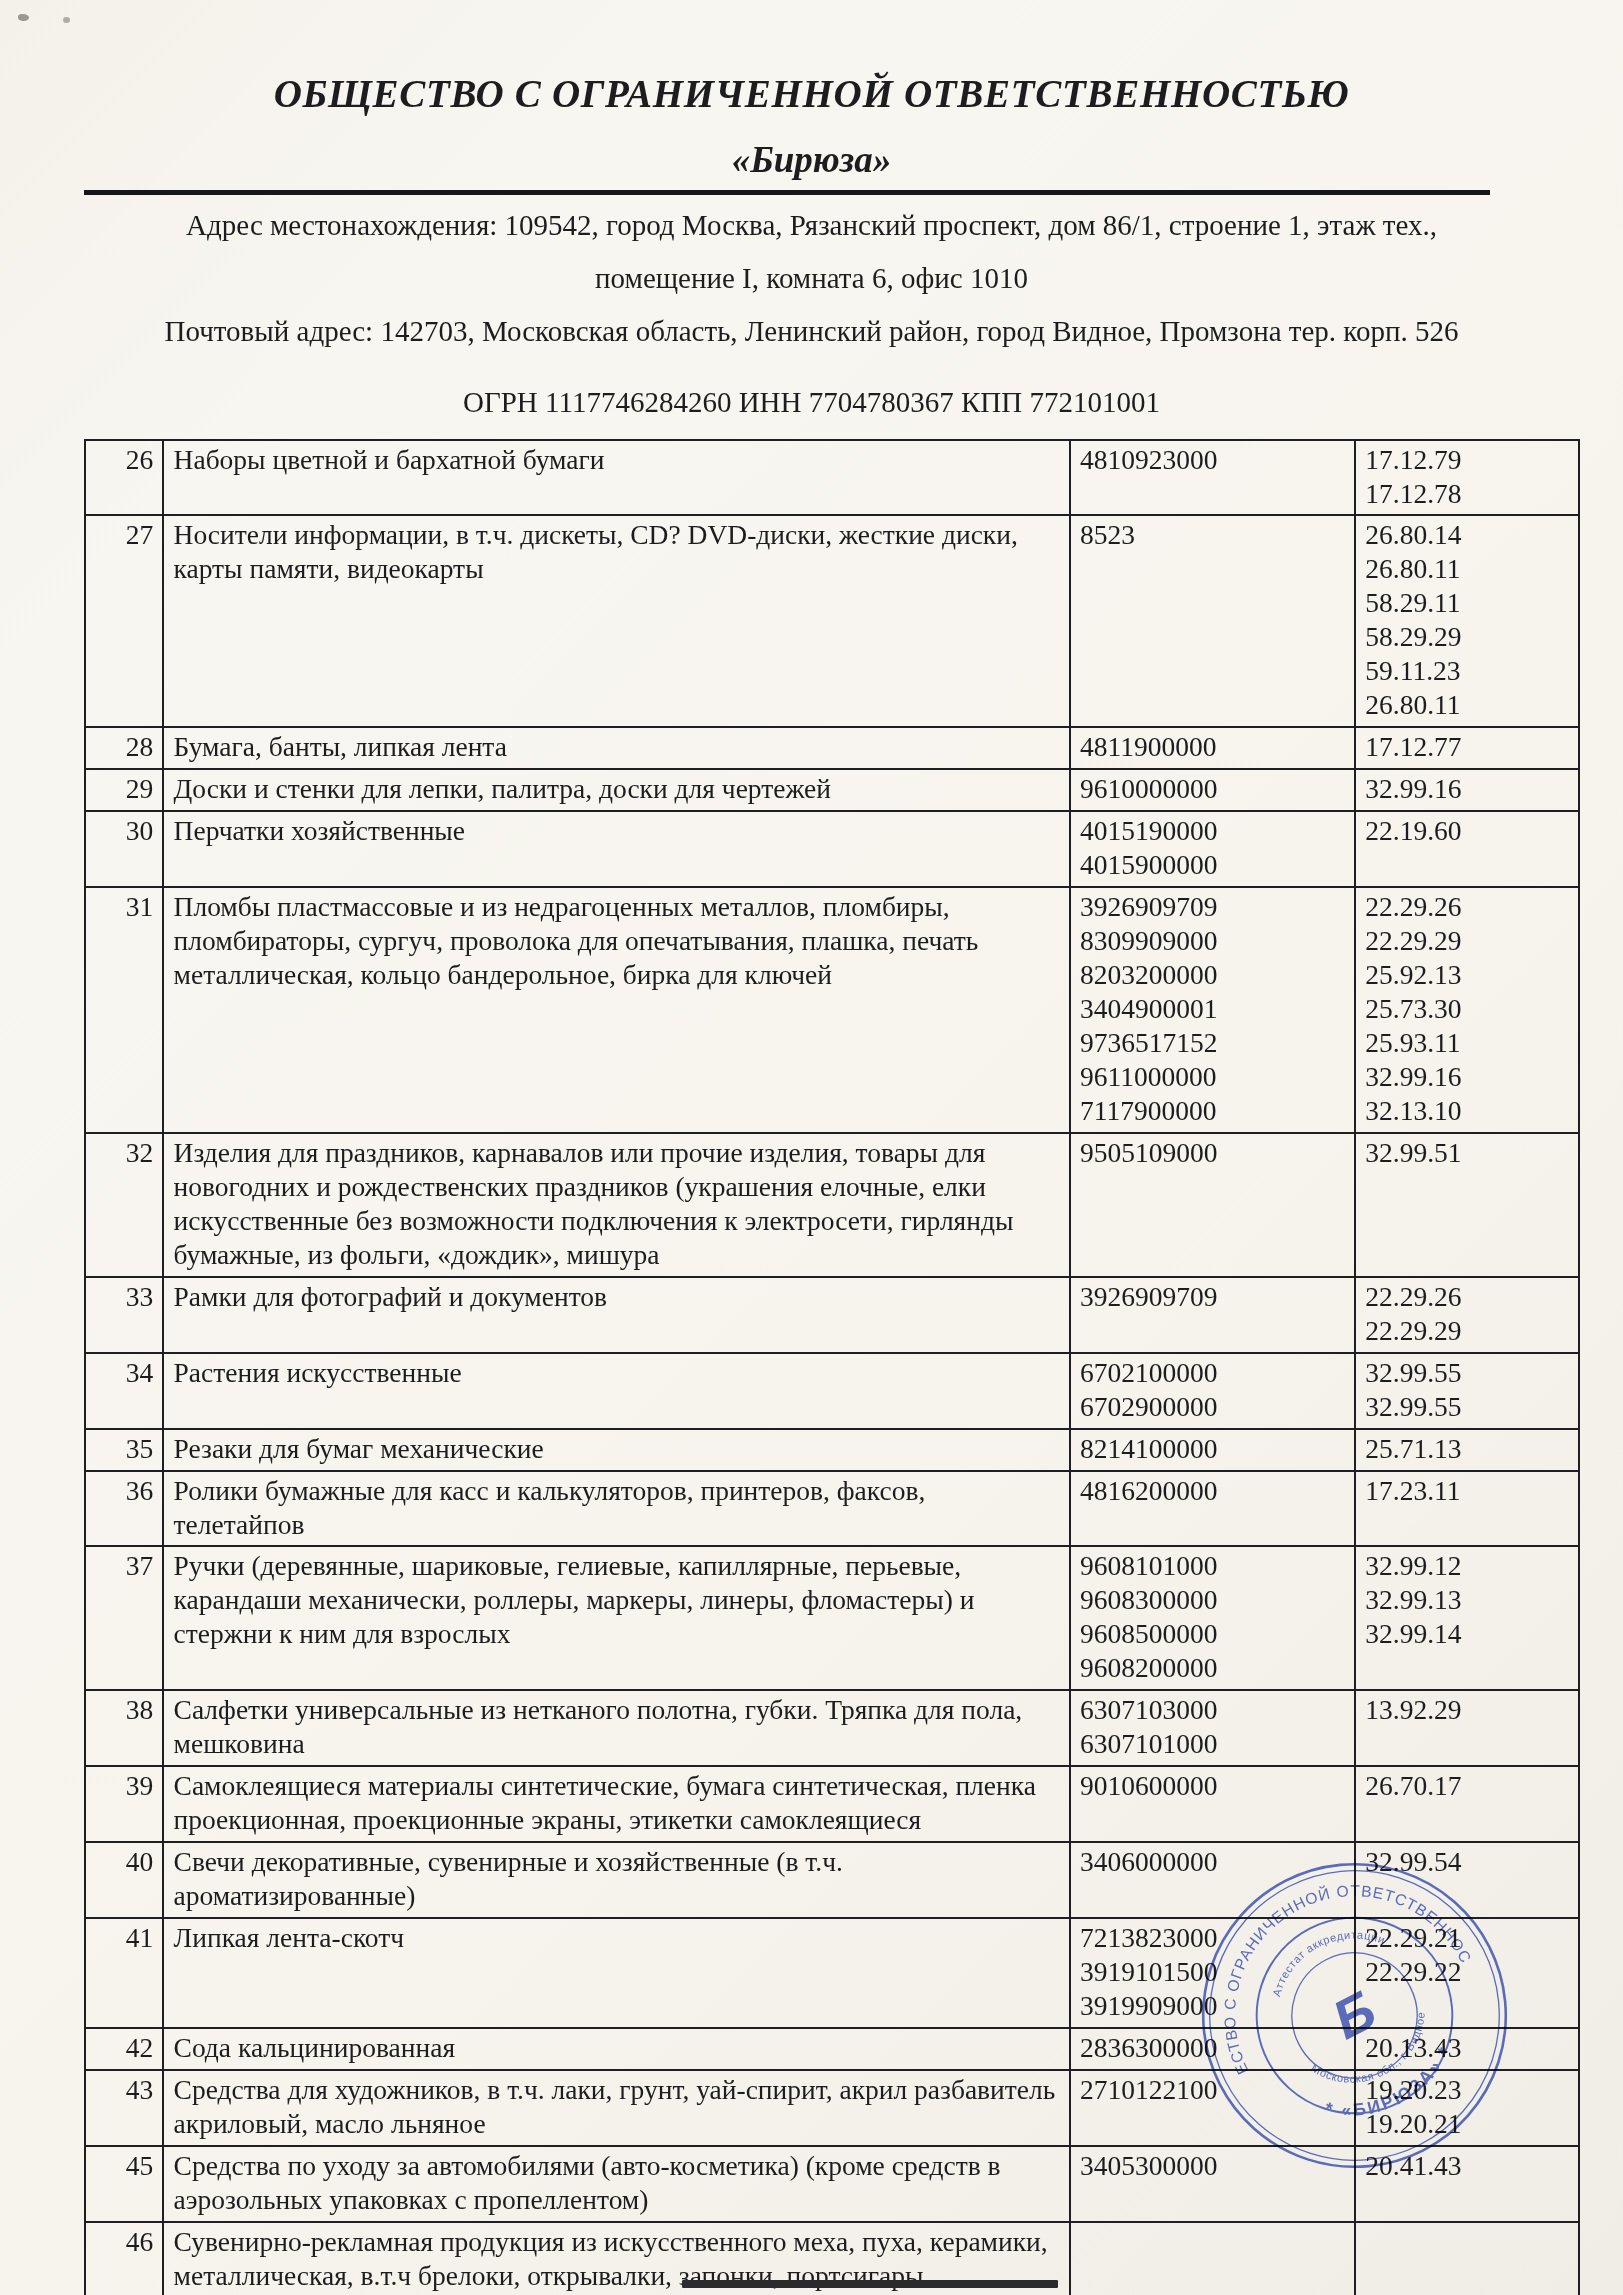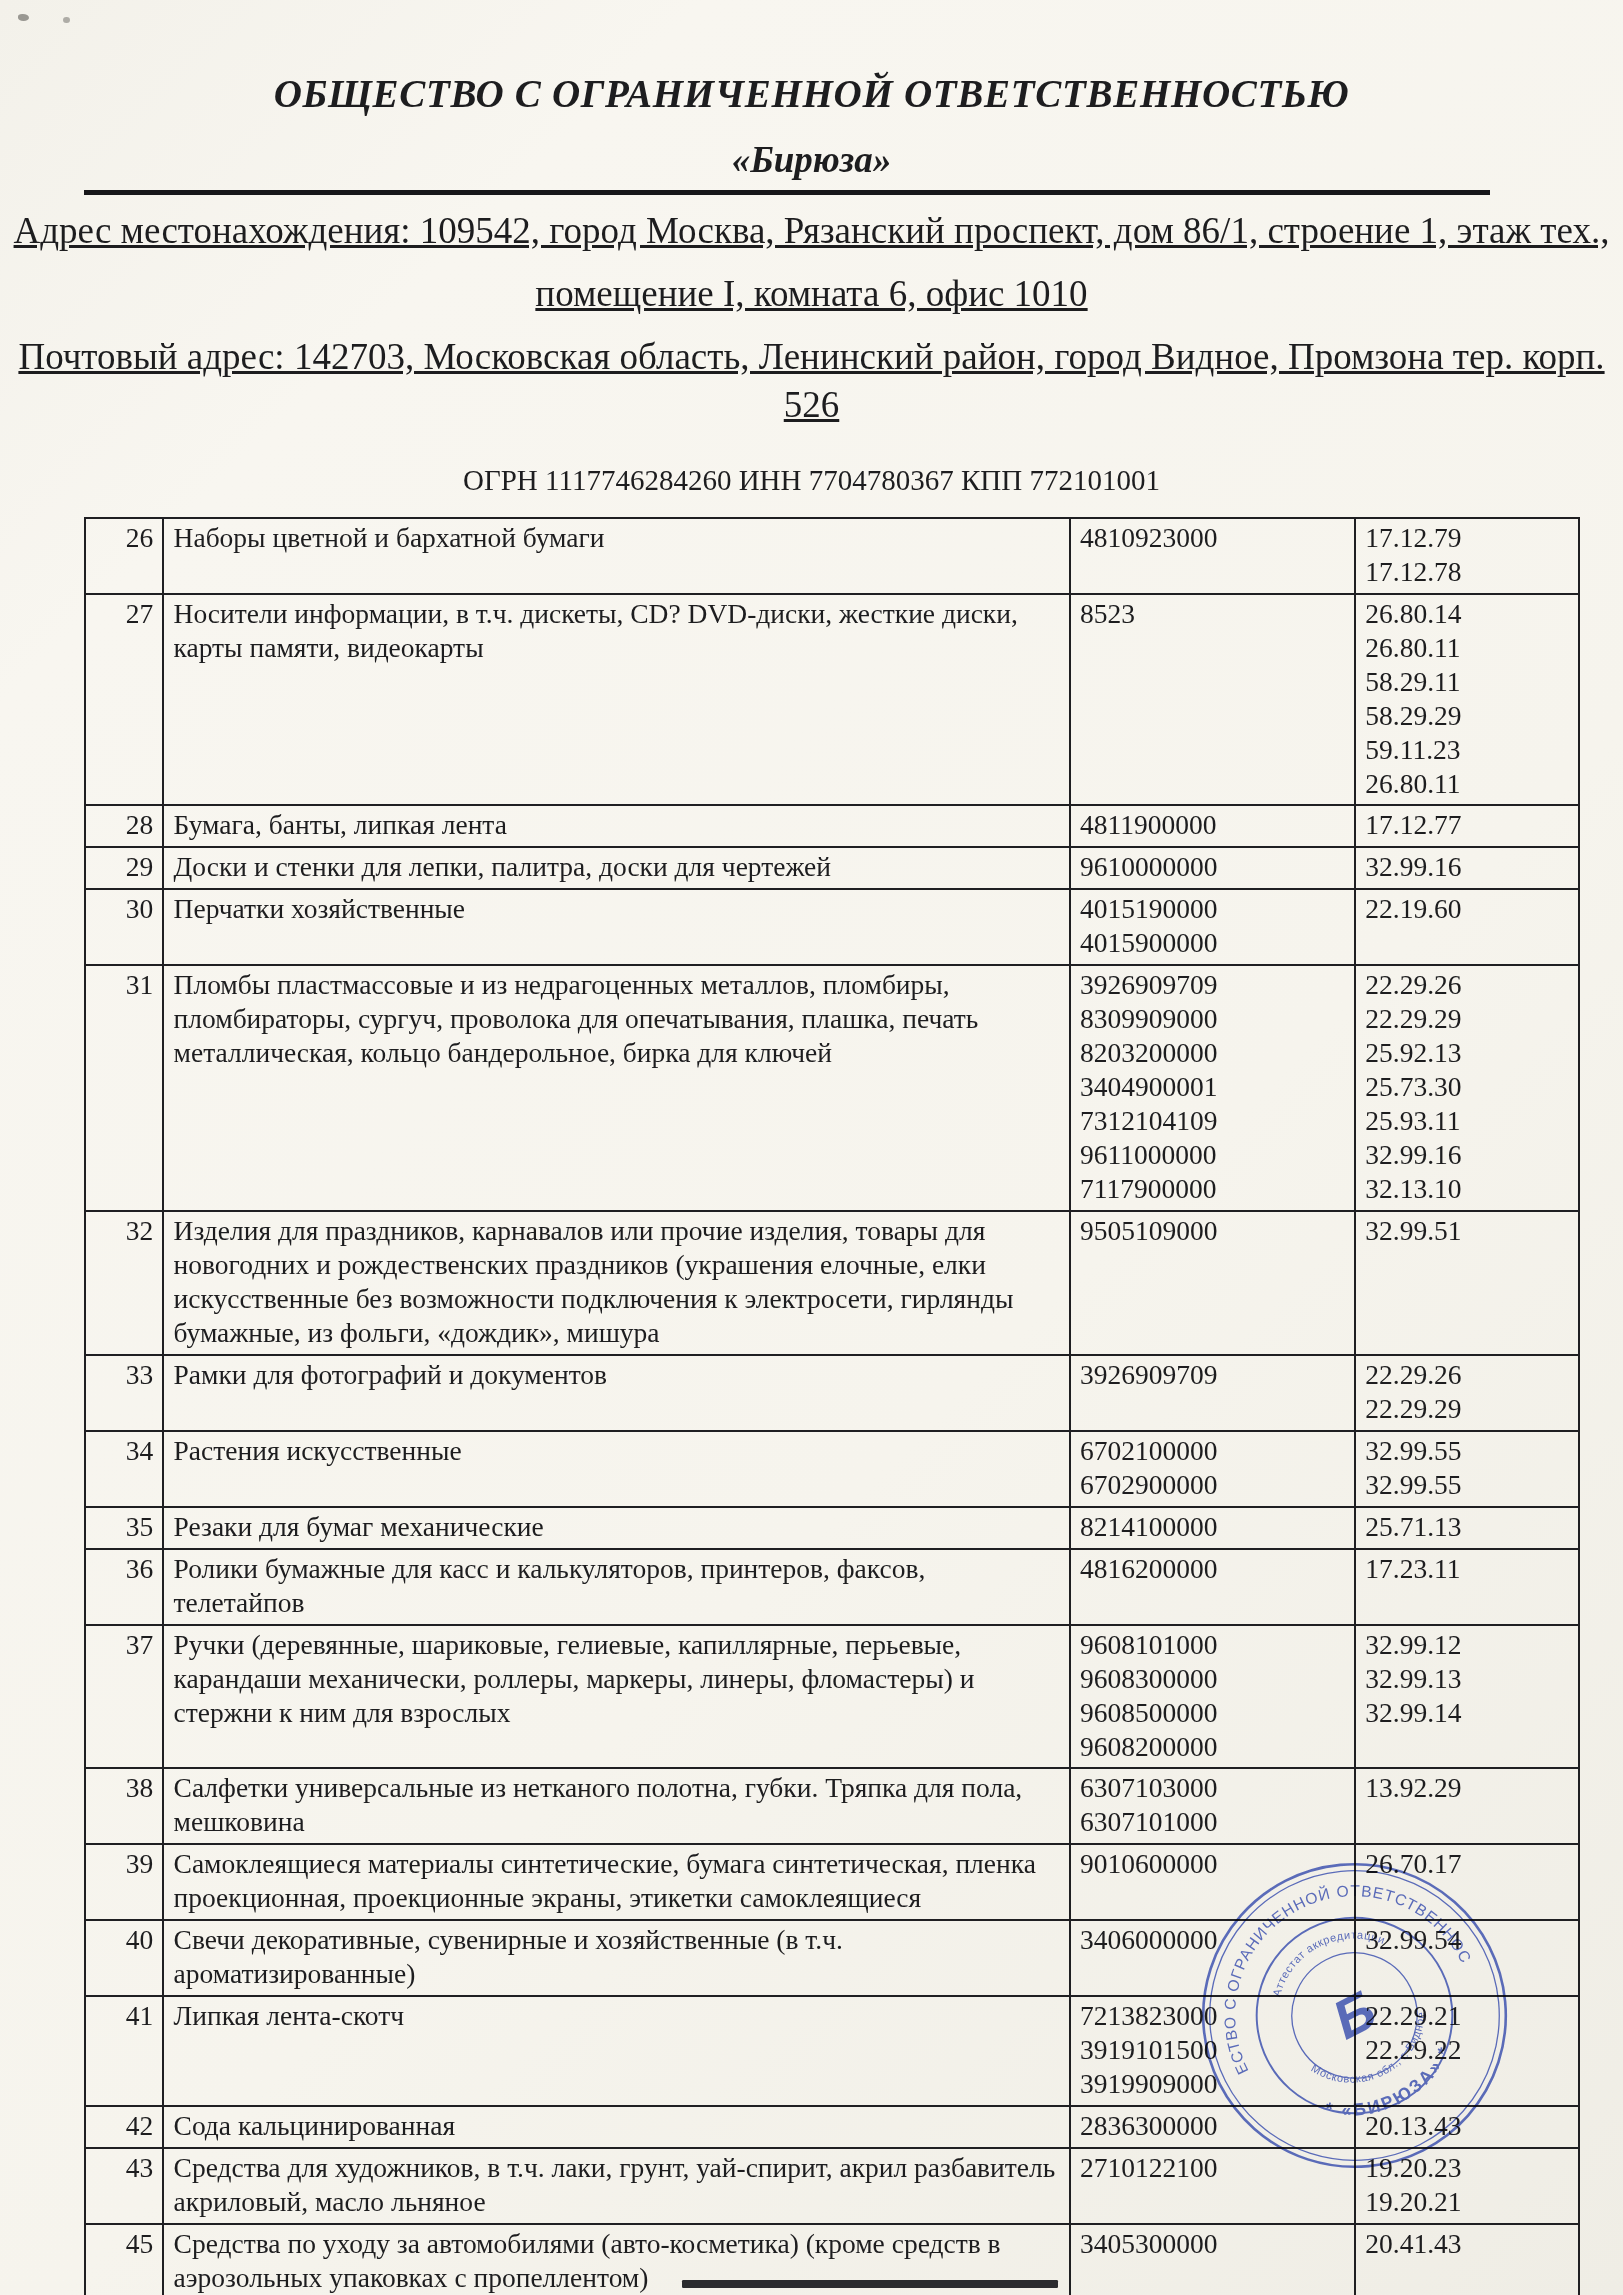--- a/index.html
+++ b/index.html
@@ -8,21 +8,21 @@
     background:linear-gradient(135deg,#f3f1ea 0%,#f8f6f0 18%,#f6f4ed 60%,#efede5 100%);
     font-family:"Liberation Serif","DejaVu Serif",serif;
     color:#1d1d1f;
     overflow:hidden;
   }
   .page{position:absolute;inset:0;}
   .letterhead{margin-top:71px;text-align:center;}
   .org-type{font-size:39px;font-weight:bold;font-style:italic;letter-spacing:0.7px;}
   .org-name{font-size:37px;font-weight:bold;font-style:italic;margin-top:22px;}
   .head-rule{height:4.6px;background:#17171a;width:1406px;margin:9.2px 0 11.8px 84px;}
-  .addr{font-size:37px;text-align:center;line-height:1.28;text-decoration:underline;}
+  .addr{font-size:29px;text-align:center;line-height:1.28;}
   .addr.gap{margin-top:16px;}
   .reg-block{margin-top:34px;font-size:29px;line-height:1.3;}
 
   table.goods{
     border-collapse:collapse;
     margin:17px 0 0 84px;
     table-layout:fixed;
     width:1412px;
     font-size:27.5px;
   }
@@ -134,21 +134,21 @@
           </td>
         </tr>
         <tr>
           <td class="c-num">31</td>
           <td class="c-desc">Пломбы пластмассовые и из недрагоценных металлов, пломбиры, пломбираторы, сургуч, проволока для опечатывания, плашка, печать металлическая, кольцо бандерольное, бирка для ключей</td>
           <td class="c-codes">
             <div class="code-line">3926909709</div>
             <div class="code-line">8309909000</div>
             <div class="code-line">8203200000</div>
             <div class="code-line">3404900001</div>
-            <div class="code-line">7312104109</div>
+            <div class="code-line">9736517152</div>
             <div class="code-line">9611000000</div>
             <div class="code-line">7117900000</div>
           </td>
           <td class="c-okpd">
             <div class="okpd-line">22.29.26</div>
             <div class="okpd-line">22.29.29</div>
             <div class="okpd-line">25.92.13</div>
             <div class="okpd-line">25.73.30</div>
             <div class="okpd-line">25.93.11</div>
             <div class="okpd-line">32.99.16</div>

